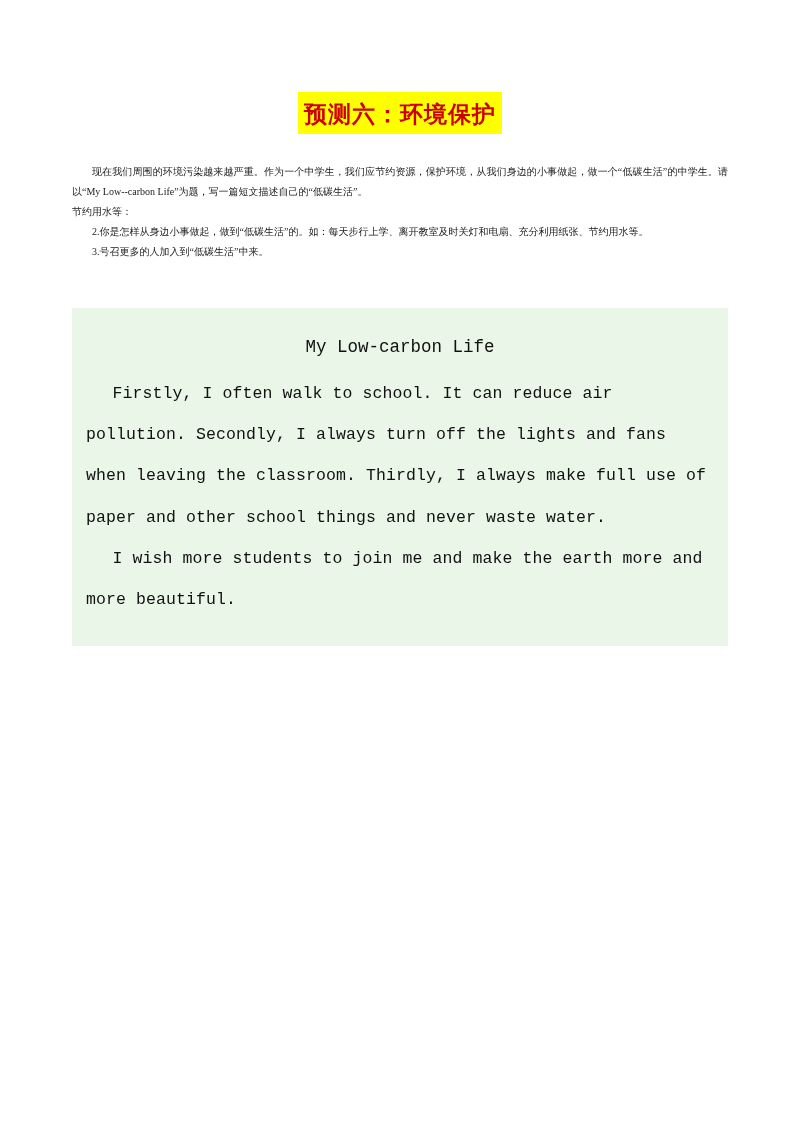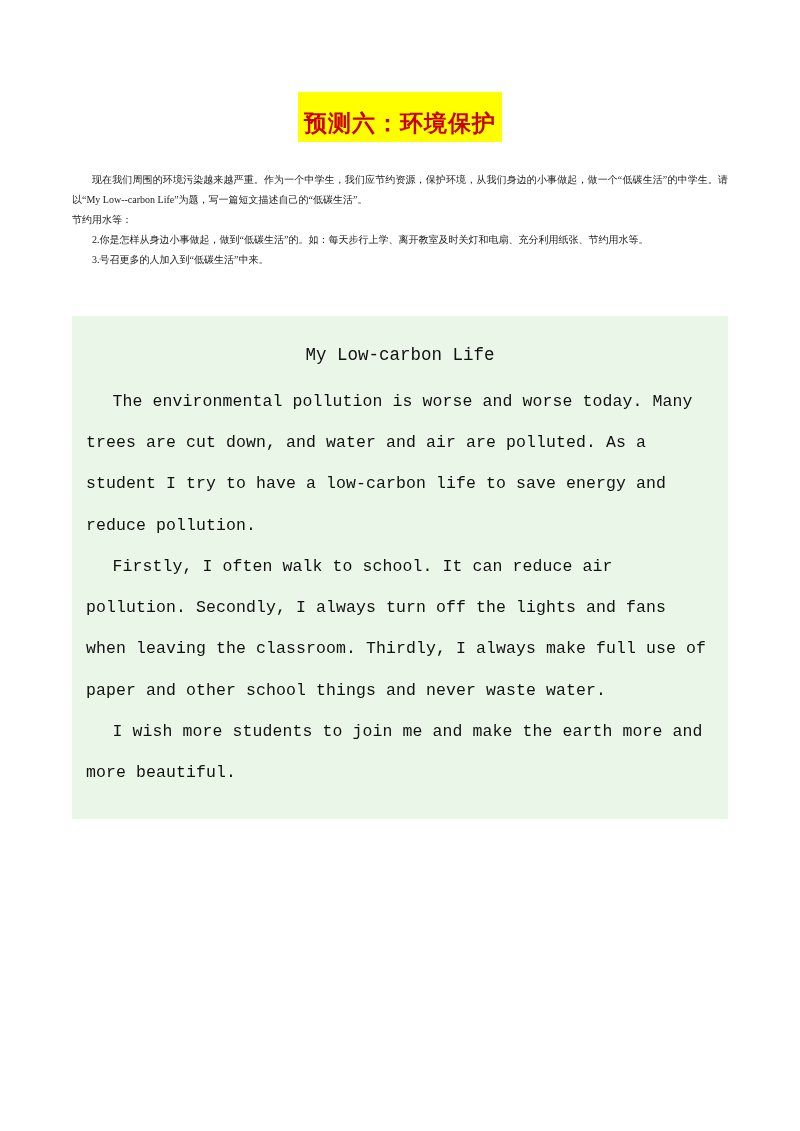--- a/index.html
+++ b/index.html
@@ -25,25 +25,25 @@
 
   
   .title-wrap {
     text-align: center;
     margin-top: 92px;
   }
   .title {
     display: inline-block;
     background: #ffff00;
     color: #cc0000;
-    font-family: Liberation Serif, serif;
+    font-family: Liberation Mono, monospace;
     font-weight: bold;
     font-size: 23px;
     letter-spacing: 1px;
-    padding: 18px 6px 3px 6px;
+    padding: 10px 6px 3px 6px;
     line-height: 1.25;
   }
 
   
   .prompt {
     margin-top: 28px;
     font-size: 10px;
     line-height: 2.0;
     color: #1a1a1a;
     text-align: justify;
@@ -92,18 +92,17 @@
 
   <div class="prompt">
     <p class="indent2">现在我们周围的环境污染越来越严重。作为一个中学生，我们应节约资源，保护环境，从我们身边的小事做起，做一个“低碳生活”的中学生。请以“My Low--carbon Life”为题，写一篇短文描述自己的“低碳生活”。</p>
     <p class="noindent">节约用水等：</p>
     <p class="indent2">2.你是怎样从身边小事做起，做到“低碳生活”的。如：每天步行上学、离开教室及时关灯和电扇、充分利用纸张、节约用水等。</p>
     <p class="indent2">3.号召更多的人加入到“低碳生活”中来。</p>
   </div>
 
   <div class="essay">
     <div class="essay-title">My Low-carbon Life</div>
-    <p>The environmental pollution is worse and worse today. Many trees are cut down, and water and air are polluted. As a student I try to have a low-carbon life to save energy and reduce pollution.</p>
     <p>Firstly, I often walk to school. It can reduce air pollution. Secondly, I always turn off the lights and fans when leaving the classroom. Thirdly, I always make full use of paper and other school things and never waste water.</p>
     <p>I wish more students to join me and make the earth more and more beautiful.</p>
   </div>
 
 </div>
 
 </body></html>

